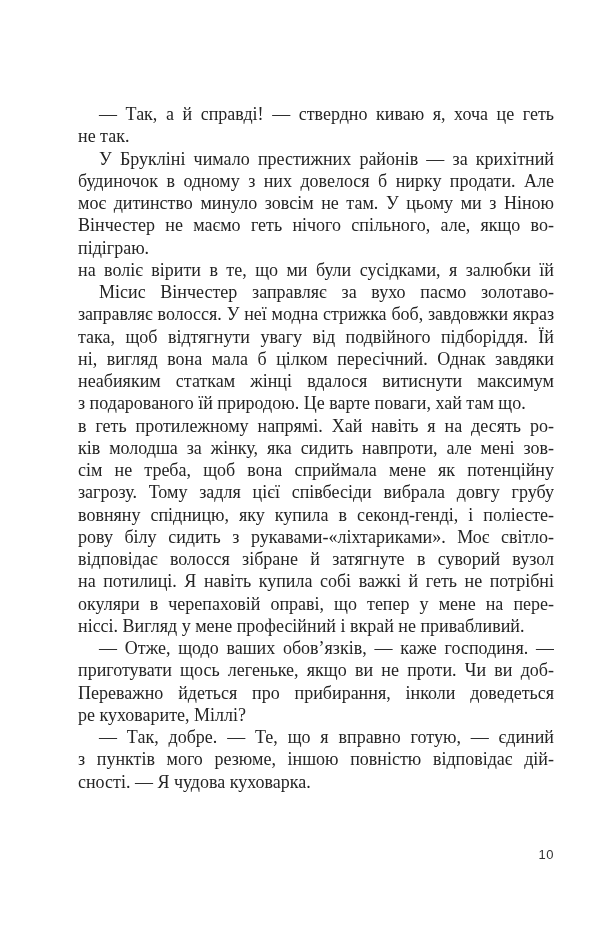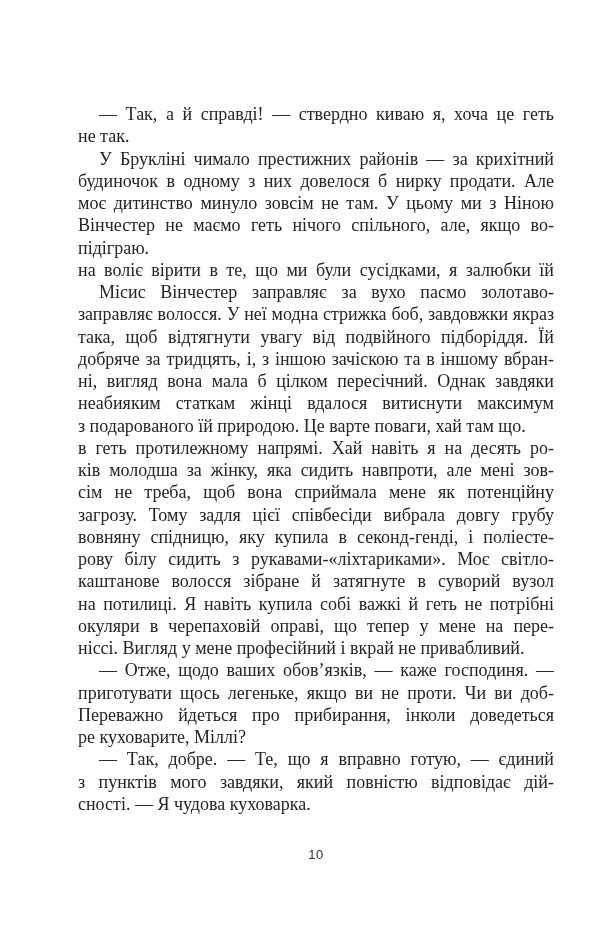--- a/index.html
+++ b/index.html
@@ -72,43 +72,42 @@
         <div class="line">будиночок в одному з них довелося б нирку продати. Але</div>
         <div class="line">моє дитинство минуло зовсім не там. У цьому ми з Ніною</div>
         <div class="line">Вінчестер не маємо геть нічого спільного, але, якщо во-</div>
         <div class="line last">підіграю.</div>
         <div class="line">на воліє вірити в те, що ми були сусідками, я залюбки їй</div>
       </div>
       <div class="para">
         <div class="line first">Місис Вінчестер заправляє за вухо пасмо золотаво-</div>
         <div class="line">заправляє волосся. У неї модна стрижка боб, завдовжки якраз</div>
         <div class="line">така, щоб відтягнути увагу від подвійного підборіддя. Їй</div>
-        <div class="line">добряче за тридцять, і, з іншою зачіскою та в іншому вбран-</div>
         <div class="line">ні, вигляд вона мала б цілком пересічний. Однак завдяки</div>
         <div class="line">неабияким статкам жінці вдалося витиснути максимум</div>
         <div class="line last">з подарованого їй природою. Це варте поваги, хай там що.</div>
       </div>
       <div class="para">
         <div class="line">в геть протилежному напрямі. Хай навіть я на десять ро-</div>
         <div class="line">ків молодша за жінку, яка сидить навпроти, але мені зов-</div>
         <div class="line">сім не треба, щоб вона сприймала мене як потенційну</div>
         <div class="line">загрозу. Тому задля цієї співбесіди вибрала довгу грубу</div>
         <div class="line">вовняну спідницю, яку купила в секонд-генді, і поліесте-</div>
         <div class="line">рову білу сидить з рукавами-«ліхтариками». Моє світло-</div>
-        <div class="line">каштанове волосся зібране й затягнуте в суворий вузол</div>
+        <div class="line">відповідає волосся зібране й затягнуте в суворий вузол</div>
         <div class="line">на потилиці. Я навіть купила собі важкі й геть не потрібні</div>
         <div class="line">окуляри в черепаховій оправі, що тепер у мене на пере-</div>
         <div class="line last">ніссі. Вигляд у мене професійний і вкрай не привабливий.</div>
       </div>
       <div class="para">
         <div class="line first">— Отже, щодо ваших обов’язків, — каже господиня. —</div>
         <div class="line">приготувати щось легеньке, якщо ви не проти. Чи ви доб-</div>
         <div class="line">Переважно йдеться про прибирання, інколи доведеться</div>
         <div class="line last">ре куховарите, Міллі?</div>
       </div>
       <div class="para">
         <div class="line first">— Так, добре. — Те, що я вправно готую, — єдиний</div>
-        <div class="line">з пунктів мого завдяки, який повністю відповідає дій-</div>
+        <div class="line">з пунктів мого резюме, іншою повністю відповідає дій-</div>
         <div class="line last">сності. — Я чудова куховарка.</div>
       </div>
     </main>
-  <div class="folio" style="color: rgb(51, 51, 51);">10</div>
+  <div class="folio" style="color: rgb(51, 51, 51); text-align: right;">10</div>
 </div>
 
 </body></html>

